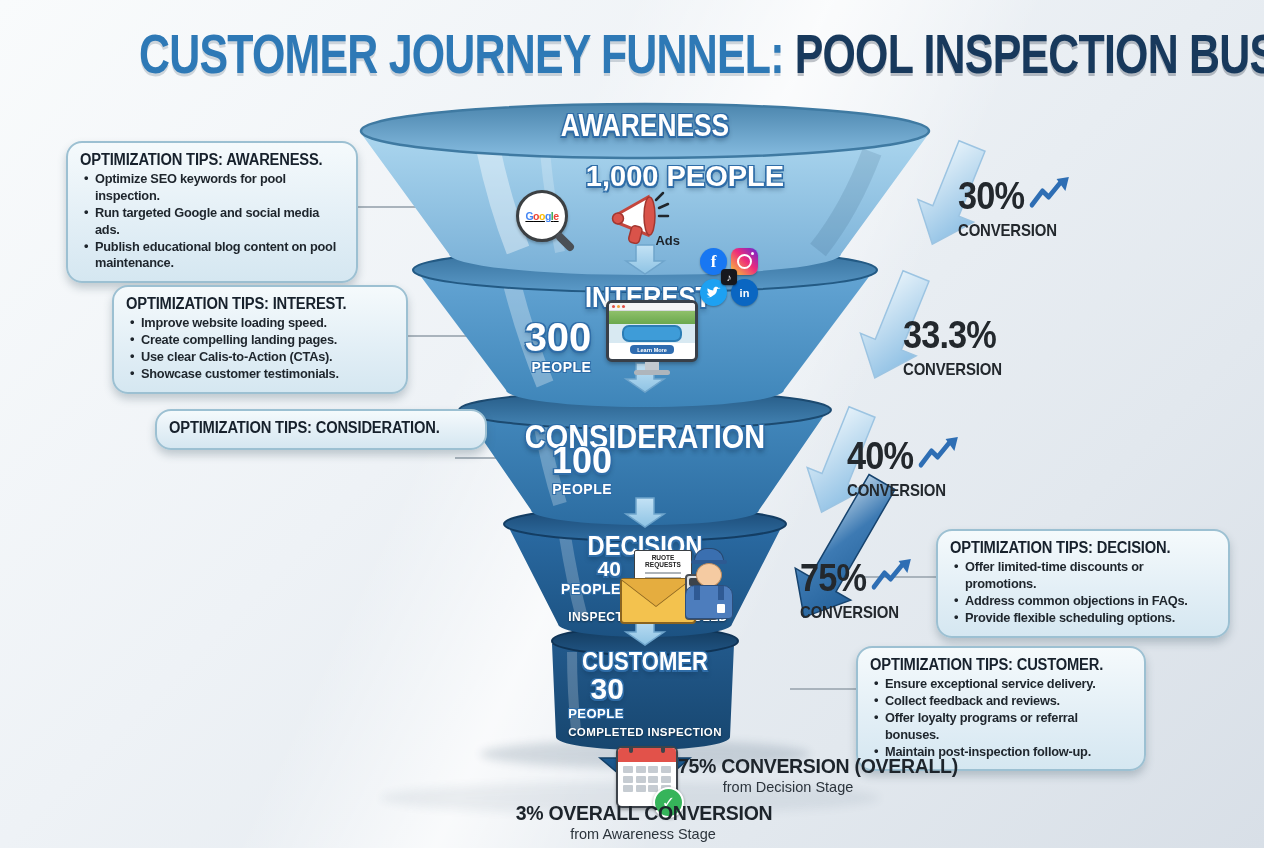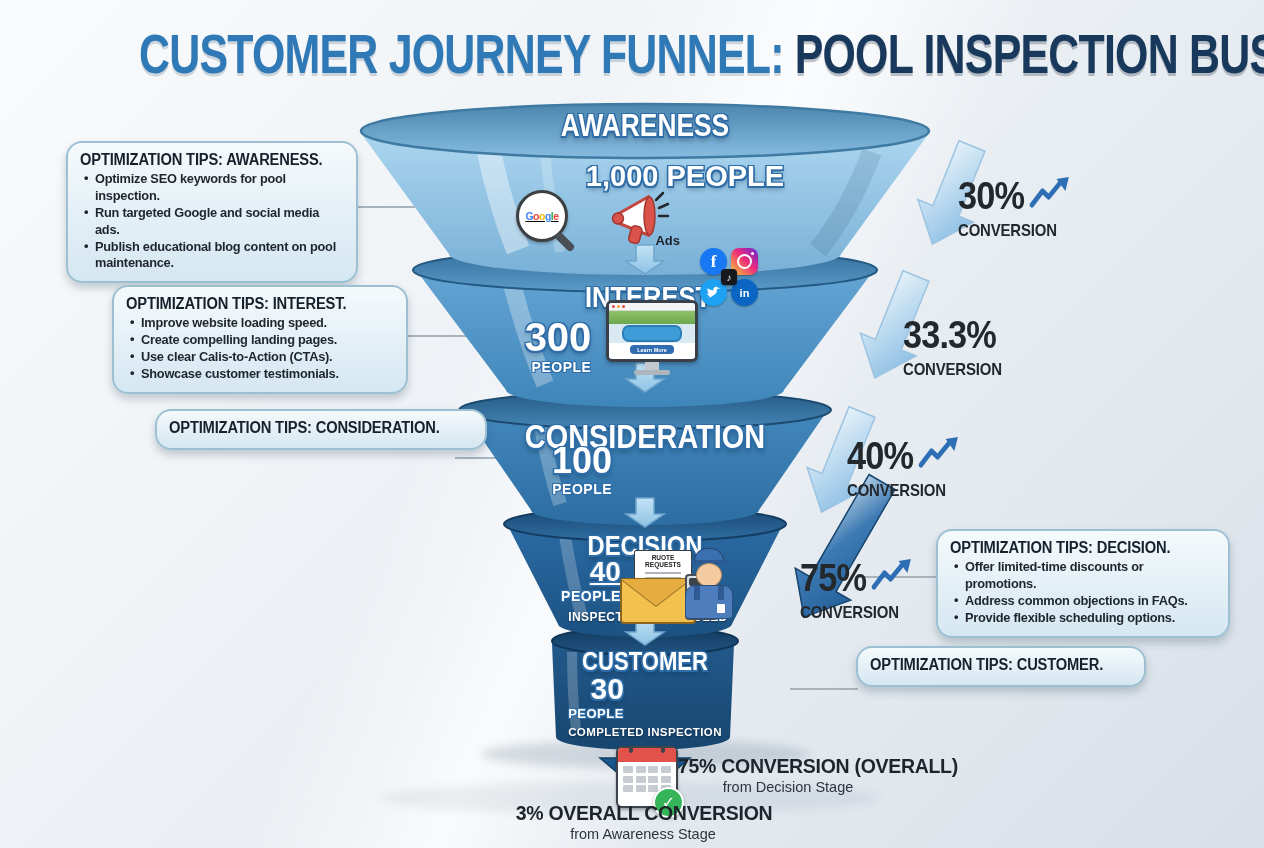--- a/index.html
+++ b/index.html
@@ -239,21 +239,21 @@
   </div>
 
   <div class="abs ctr slabel" style="left:645px;top:417px;font-size:34px;"><span class="cx">CONSIDERATION</span></div>
   <div class="abs ctr count" style="left:582px;top:443px;">
     <div class="num" style="font-size:36px;">100</div>
     <div class="unit">PEOPLE</div>
   </div>
 
   <div class="abs ctr slabel" style="left:645px;top:530px;font-size:28px;"><span class="cx">DECISION</span></div>
   <div class="abs ctr count" style="left:591px;top:558px;">
-    <div class="num" style="font-size:28px;text-decoration:underline;">40</div>
+    <div class="num" style="font-size:21px;">40</div>
     <div class="unit">PEOPLE</div>
   </div>
   <div class="abs ctr caption" style="left:648px;top:610px;">INSPECTION SCHEDULED</div>
 
   <div class="abs ctr slabel" style="left:645px;top:646px;font-size:26px;"><span class="cx">CUSTOMER</span></div>
   <div class="abs ctr count" style="left:596px;top:674px;">
     <div class="num" style="font-size:30px;">30</div>
     <div class="unit" style="font-size:13px;">PEOPLE</div>
   </div>
   <div class="abs ctr caption" style="left:645px;top:726px;font-size:11.5px;">COMPLETED INSPECTION</div>
@@ -431,19 +431,25 @@
   <div class="tips" style="left:936px;top:529px;width:266px;">
     <h3>OPTIMIZATION TIPS: DECISION.</h3>
     <ul>
       <li>Offer limited-time discounts or promotions.</li>
       <li>Address common objections in FAQs.</li>
       <li>Provide flexible scheduling options.</li>
     </ul>
   </div>
   <div class="tips" style="left:856px;top:646px;width:262px;">
     <h3>OPTIMIZATION TIPS: CUSTOMER.</h3>
+    <ul>
+      <li>Ensure exceptional service delivery.</li>
+      <li>Collect feedback and reviews.</li>
+      <li>Offer loyalty programs or referral bonuses.</li>
+      <li>Maintain post-inspection follow-up.</li>
+    </ul>
   </div>
 
   <div class="abs f-bold" style="left:678px;top:755px;">75% CONVERSION (OVERALL)</div>
   <div class="abs ctr f-sub" style="left:788px;top:779px;">from Decision Stage</div>
   <div class="abs ctr f-bold" style="left:644px;top:802px;">3% OVERALL CONVERSION</div>
   <div class="abs ctr f-sub" style="left:643px;top:826px;">from Awareness Stage</div>
 </div>
 
 </body></html>

